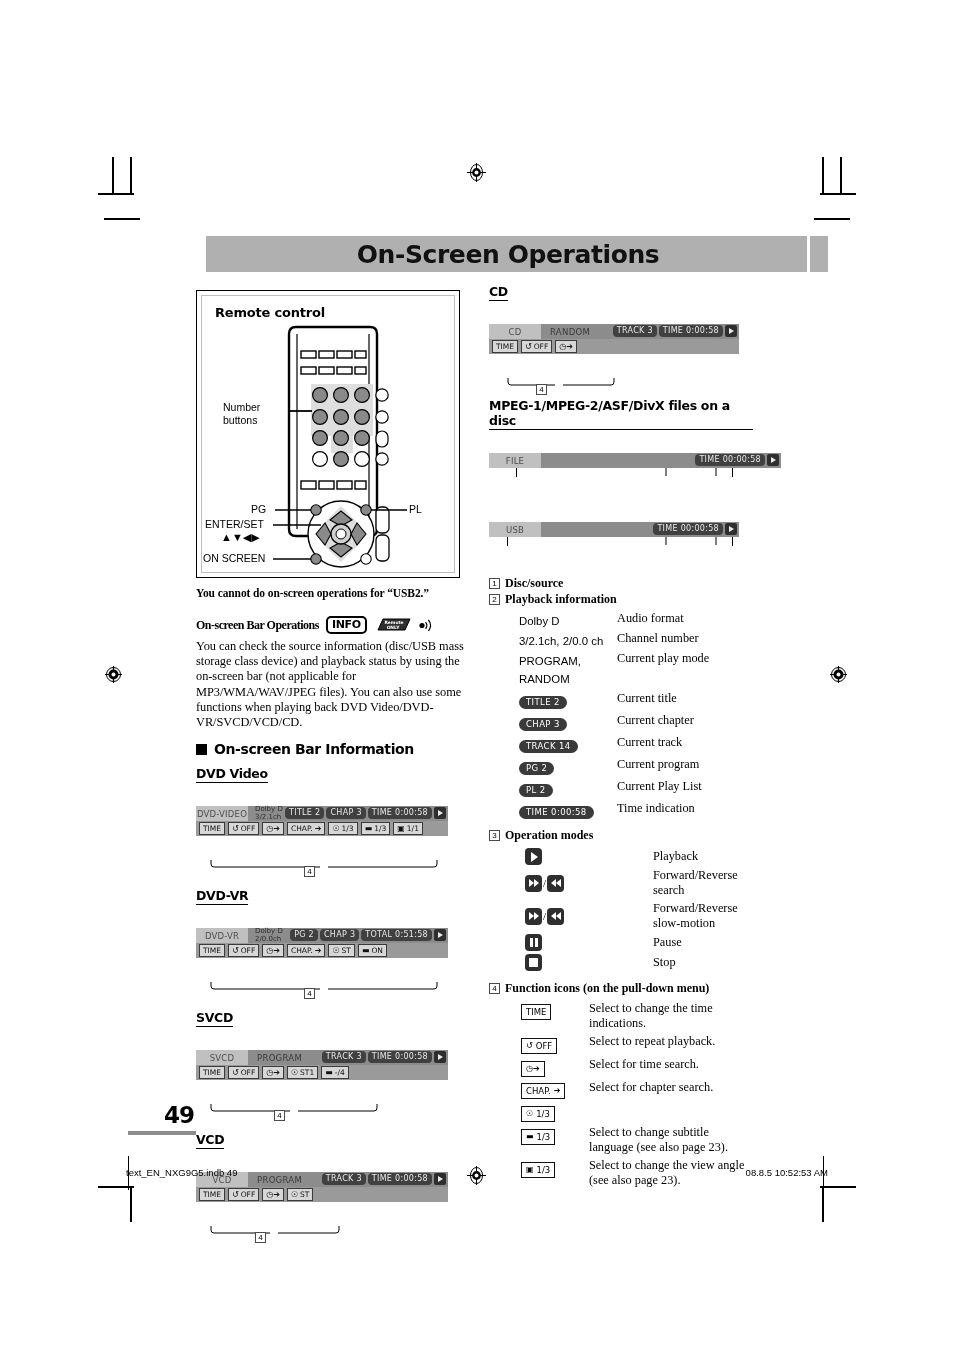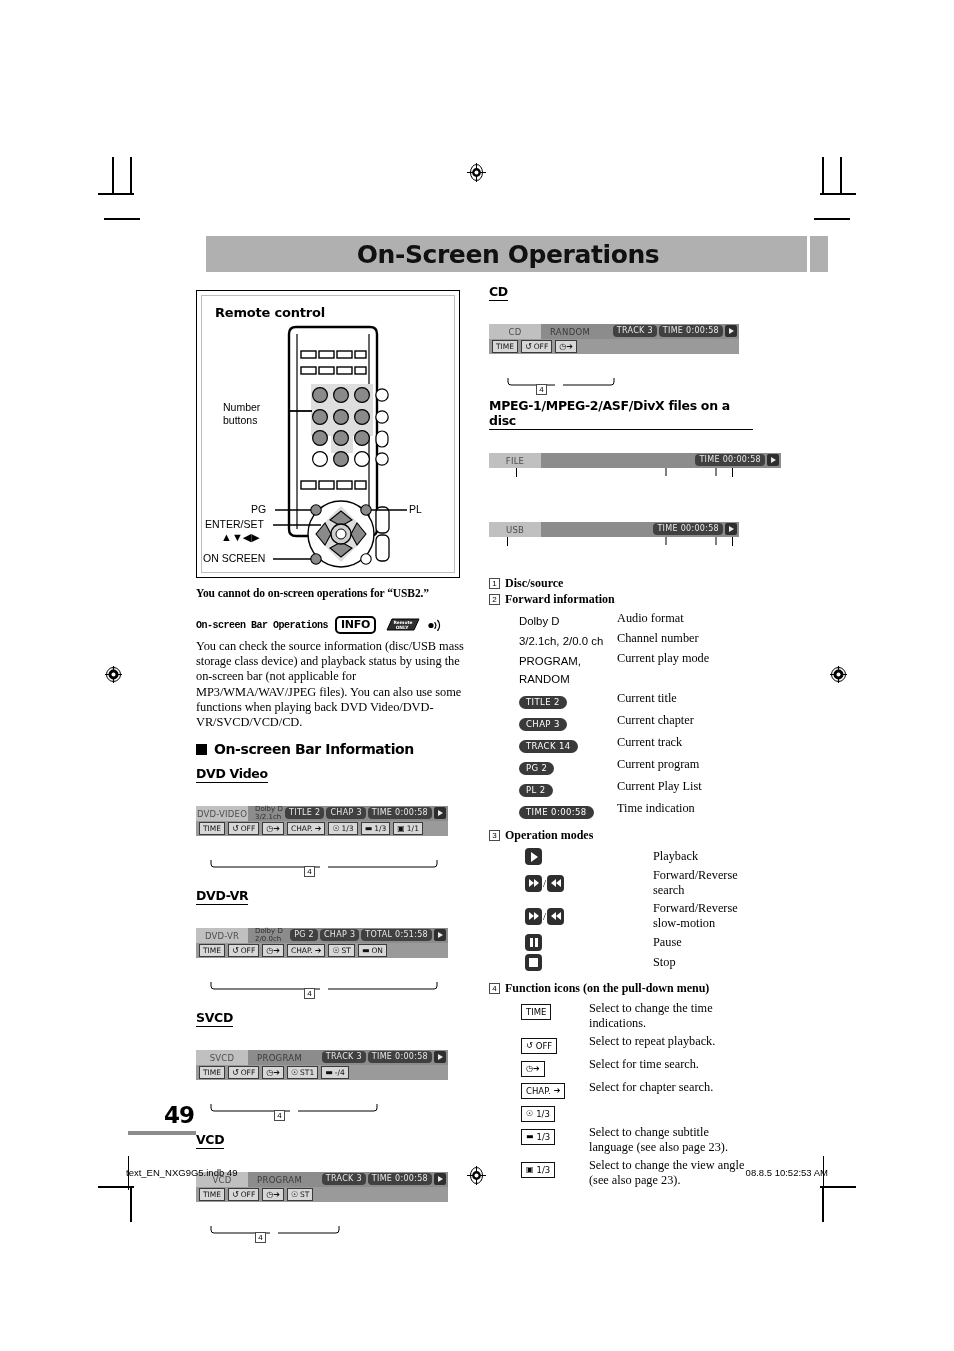--- a/index.html
+++ b/index.html
@@ -32,21 +32,21 @@
       font-weight:bold;font-size:13px;letter-spacing:-.2px;z-index:3;}
   #remote-art{position:absolute;left:0;top:0;width:264px;height:288px;z-index:2;}
   .rlabel{position:absolute;font-family:"Liberation Sans",sans-serif;font-size:10.5px;
       color:#000;z-index:4;white-space:nowrap;}
 
   #usb-note{margin-top:9px;font-family:"Liberation Serif",serif;font-weight:bold;
       font-size:11.5px;letter-spacing:-.1px;}
 
   
   .h2row{display:flex;align-items:center;gap:7px;margin-top:17px;}
-  .h2{font-family:Liberation Mono, monospace;font-weight:bold;font-size:10px;
+  .h2{font-family:Liberation Serif, serif;font-weight:bold;font-size:12px;
       letter-spacing:-.5px;}
   .badge-info{display:inline-block;border:2px solid #000;border-radius:5px;
       padding:0 4px;font-family:"DejaVu Sans",sans-serif;font-weight:bold;
       font-size:11px;line-height:14px;letter-spacing:-.3px;}
   .badge-remote{position:relative;width:38px;height:16px;}
   .wave{font-family:"DejaVu Sans",sans-serif;font-size:11px;line-height:11px;}
 
   #intro{margin-top:5px;font-size:12.4px;line-height:15.2px;letter-spacing:-.05px;
       text-align:left;}
 
@@ -625,21 +625,21 @@
     </div>
   </div>
 
   
   <div class="legend-head" style="margin-top:8px;">
     <span class="nbox">1</span>
     <span class="legend-title">Disc/source</span>
   </div>
   <div class="legend-head" style="margin-top:1px;">
     <span class="nbox">2</span>
-    <span class="legend-title">Forward information</span>
+    <span class="legend-title">Playback information</span>
   </div>
 
   <div style="margin-top:4px;">
     <div class="defrow">
       <div class="defkey"><span class="plain-key">Dolby D</span></div>
       <div class="defval">Audio format</div>
     </div>
     <div class="defrow">
       <div class="defkey"><span class="plain-key">3/2.1ch, 2/0.0 ch</span></div>
       <div class="defval">Channel number</div>

